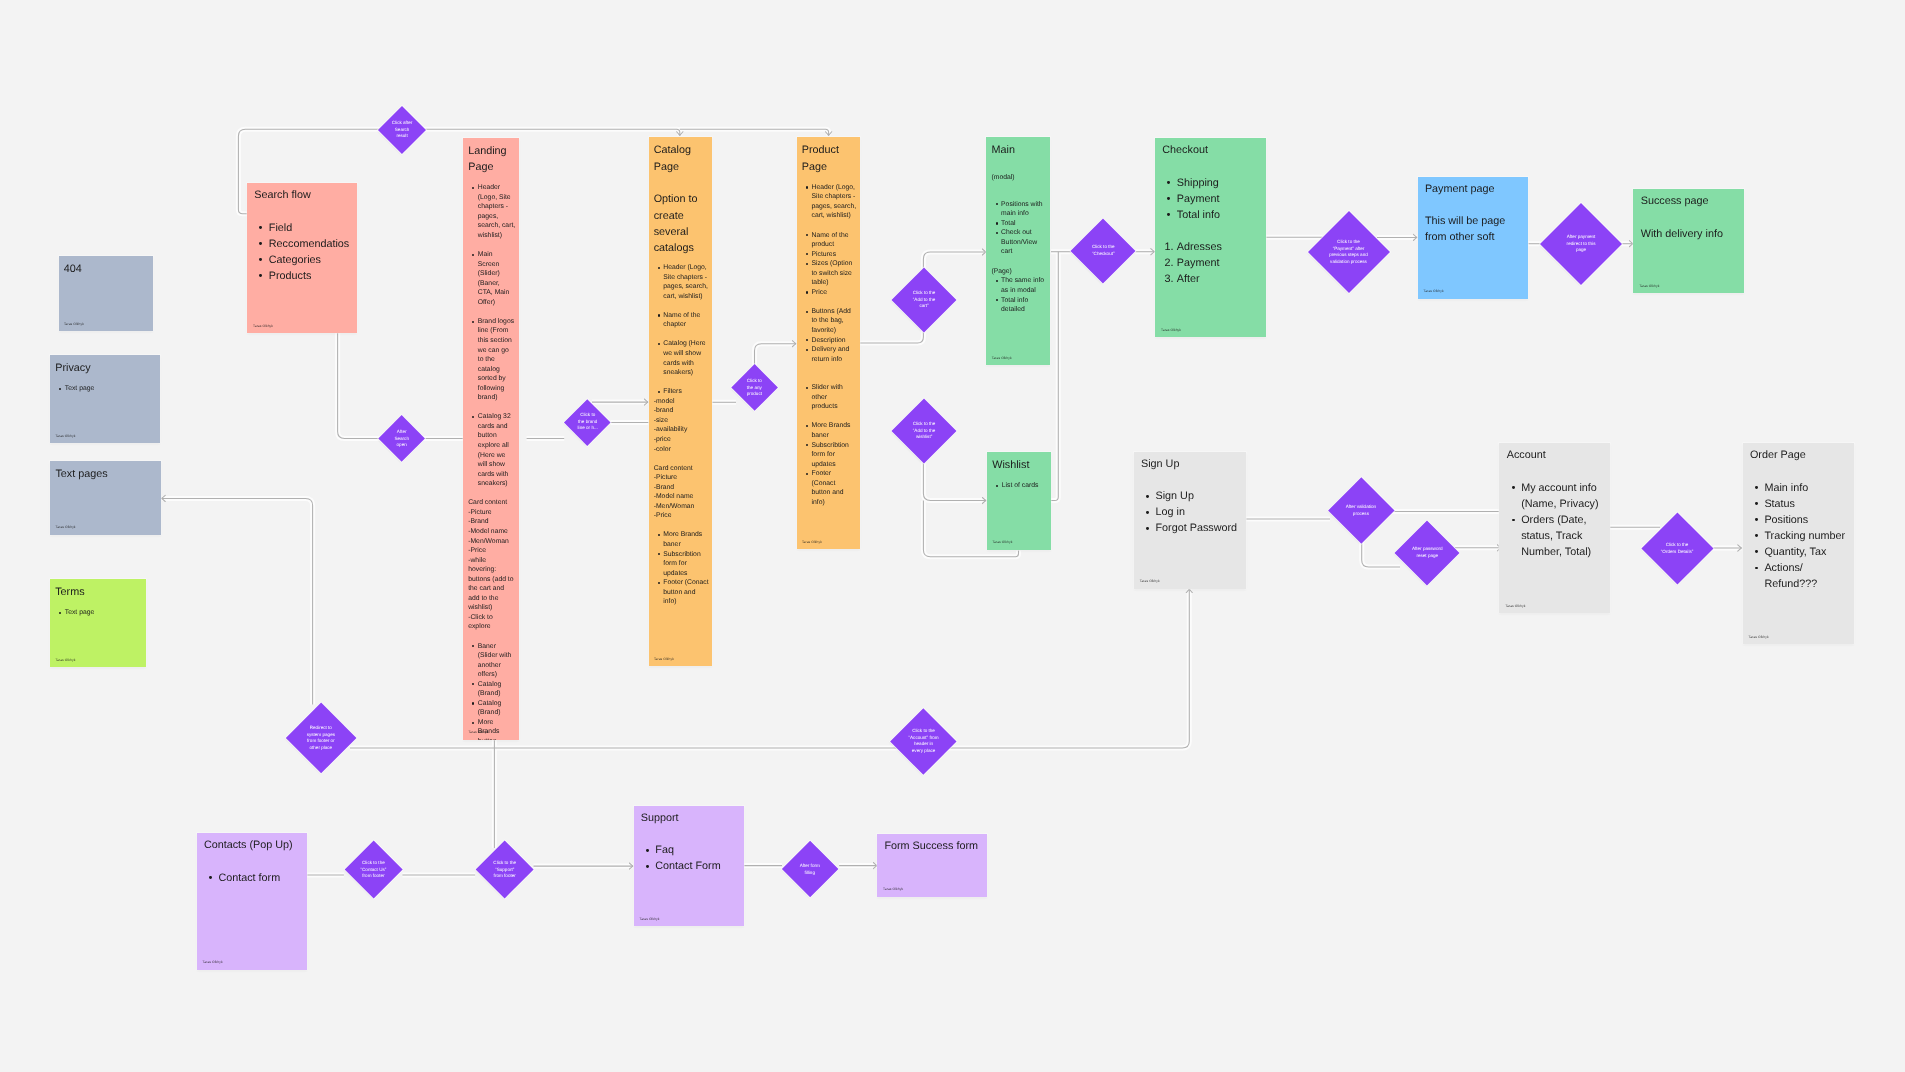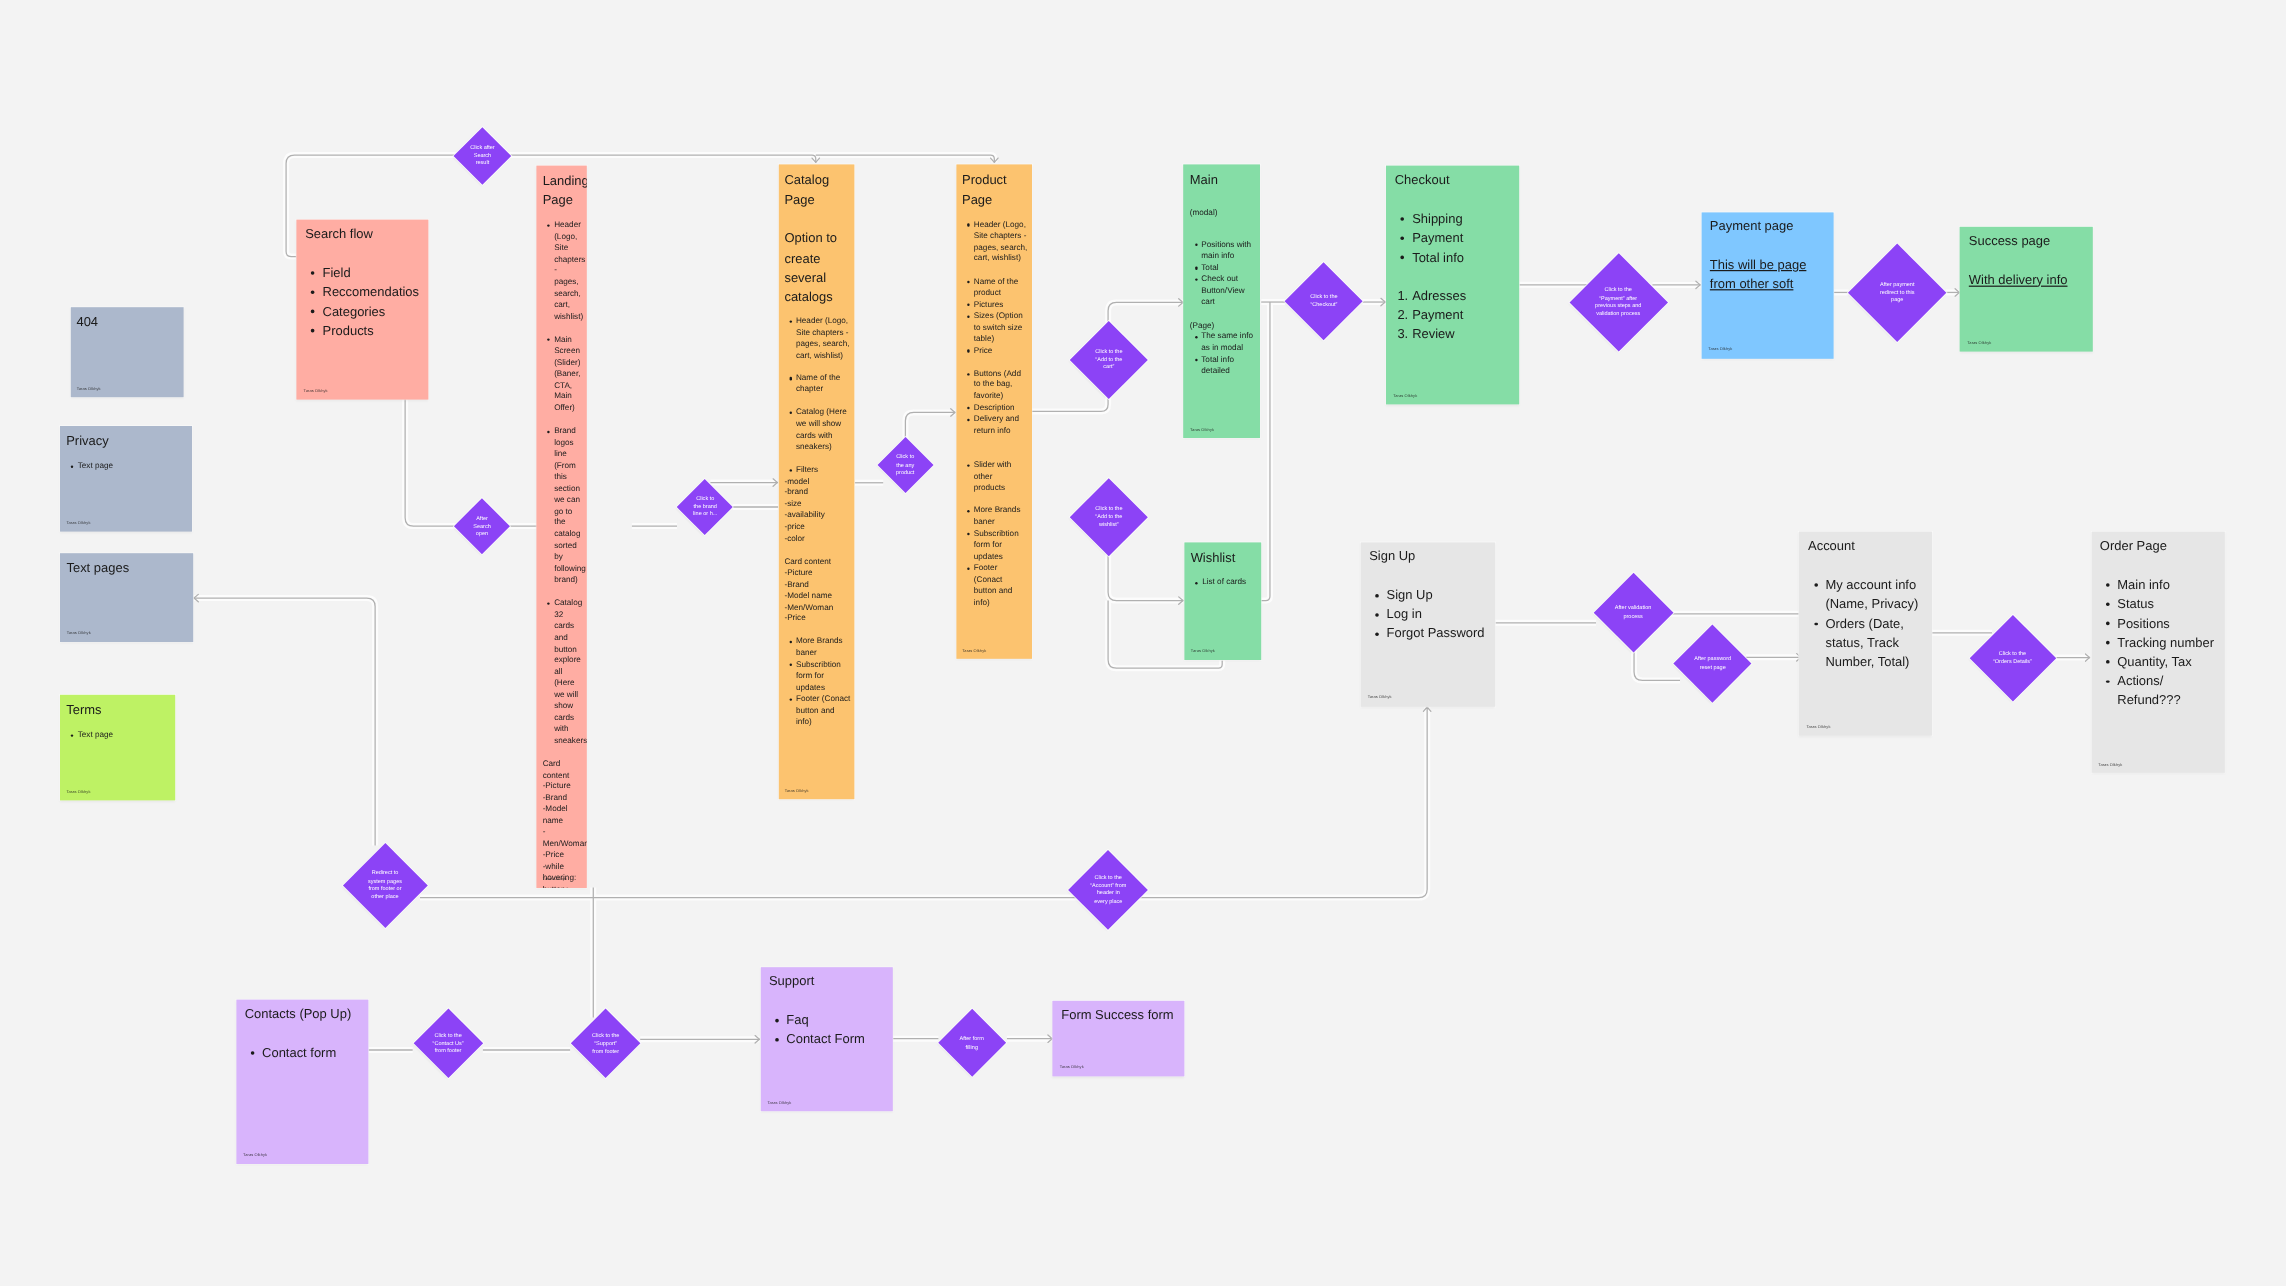--- a/index.html
+++ b/index.html
@@ -25,21 +25,21 @@
     letter-spacing:.08px;white-space:nowrap;}
 
 
 .card.lg{padding:0 3px 0 7.3px;font-size:10.8px;line-height:16.07px;}
 .card.lg .title{font-size:10.8px;line-height:16.07px;margin:4.3px 0 16.2px 0;}
 .card.lg ul.bl{padding-left:14.5px;}
 .card.lg ul.bl>li::before{width:2.8px;height:2.8px;left:-9.4px;top:6.7px;}
 .card.lg ol.nl{padding-left:14.5px;margin-top:16.07px;}
 .card.lg ol.nl>li::before{left:-12.3px;width:12px;text-align:left;}
 .card.lg li{margin:0;}
-.card.lg .lines{margin:16.07px 0 0 0;text-decoration:underline;}
+.card.lg .lines{margin:16.07px 0 0 0;}
 .card.lg .wm{bottom:5.4px;left:6px;}
 
 
 .card.sm{padding:0 3.3px 0 5.2px;font-size:6.8px;line-height:9.55px;}
 .card.sm .title{font-size:10.8px;line-height:16.3px;margin:5.15px 0 0 0;}
 .card.sm .title+.bl,.card.sm .title+.lines{margin-top:7.95px;}
 .card.sm .subtitle{font-size:10.8px;line-height:16.3px;margin:16.6px 0 6.5px 0;}
 .card.sm ul.bl{padding-left:9.6px;}
 .card.sm li{white-space:pre-line;}
 #c-product-page{padding-right:3.7px;}
@@ -166,21 +166,21 @@
 <div id="c-search-flow" class="card lg" style="left: 247px; top: 138px; width: 110px; height: 150px; background: rgb(255, 173, 163); margin-top: 45px;">
       <div class="title">Search flow</div>
       <ul class="bl">
         <li>Field</li>
         <li>Reccomendatios</li>
         <li>Categories</li>
         <li>Products</li>
       </ul>
       <div class="wm">Taras Olkhyk</div>
     </div>
-<div id="c-landing-page" class="card sm" style="left: 447px; top: 137.6px; width: 42px; height: 602px; background: rgb(255, 173, 163);">
+<div id="c-landing-page" class="card sm" style="left: 463px; top: 137.6px; width: 56px; height: 602px; background: rgb(255, 173, 163);">
       <div class="title">Landing Page</div>
       <ul class="bl spaced">
         <li>Header (Logo, Site chapters - pages, search, cart, wishlist)</li>
         <li>Main Screen (Slider) (Baner, CTA, Main Offer)</li>
         <li>Brand logos line (From this section we can go to the catalog sorted by following brand)</li>
         <li>Catalog 32 cards and button explore all (Here we will show cards with sneakers)</li>
       </ul>
       <div class="lines">
         <div>Card content</div>
         <div>-Picture</div>
@@ -294,21 +294,21 @@
 <div id="c-checkout" class="card lg" style="left: 1155px; top: 138px; width: 111px; height: 199px; background: rgb(133, 221, 166);">
       <div class="title">Checkout</div>
       <ul class="bl">
         <li>Shipping</li>
         <li>Payment</li>
         <li>Total info</li>
       </ul>
       <ol class="nl">
         <li>Adresses</li>
         <li>Payment</li>
-        <li>Review</li>
+        <li>After</li>
       </ol>
       <div class="wm">Taras Olkhyk</div>
     </div>
 <div id="c-payment-page" class="card lg" style="left: 1417.6px; top: 176.5px; width: 110.8px; height: 122px; background: rgb(127, 199, 255);">
       <div class="title">Payment page</div>
       <div class="lines">
         <div>This will be page from other soft</div>
       </div>
       <div class="wm">Taras Olkhyk</div>
     </div>

